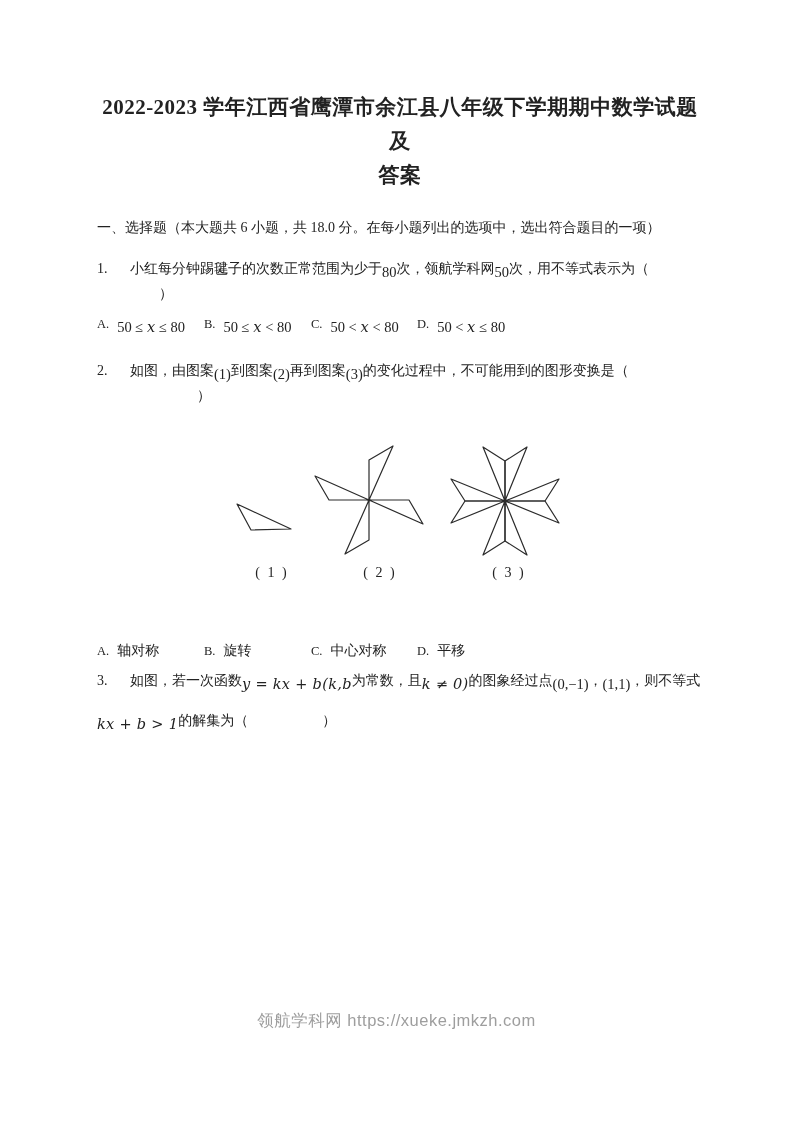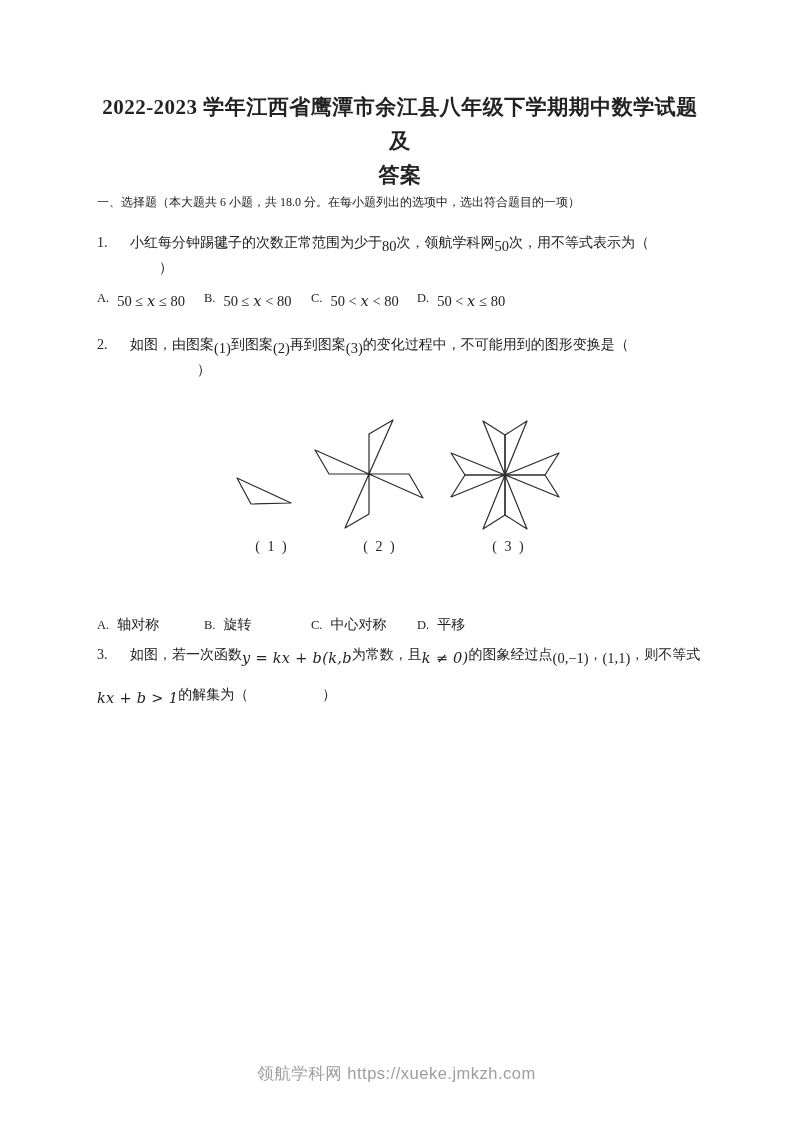--- a/index.html
+++ b/index.html
@@ -13,21 +13,21 @@
   }
   .page { position:relative; width:793px; height:1122px; }
   .content { padding:90px 90px 0 97px; }
 
   h1.title {
     font-size:21px; font-weight:bold; text-align:center;
     line-height:34px; letter-spacing:0.5px;
   }
 
   .section-heading {
-    font-size:12px; line-height:20px;
+    margin-top:26px; font-size:14px; line-height:20px;
   }
 
   .question { font-size:14px; line-height:22px; }
   .q1 { margin-top:20px; }
   .q2 { margin-top:23px; }
   .q3 { margin-top:0; line-height:37px; width:606px; }
 
   .q-number { display:inline-block; width:33px; }
 
   .options-row {
@@ -51,21 +51,21 @@
   .seg-gapl { display:inline-block; width:100px; }
 
   .figure-wrap { margin-top:27px; margin-left:133px; }
   .figure-svg { display:block; }
   .fig-label {
     font-family:"Liberation Serif",serif; font-size:14px;
     letter-spacing:2px; fill:#222222;
   }
 
   .footer {
-    position:absolute; top:1063px; left:0; width:793px;
+    position:absolute; top:1010px; left:0; width:793px;
     text-align:center;
     font-family:"Liberation Sans","DejaVu Sans",sans-serif;
     font-size:16.5px; letter-spacing:0.5px;
     color:#9e9e9e;
   }
 </style>
 </head>
 <body>
 
 <div class="page">

